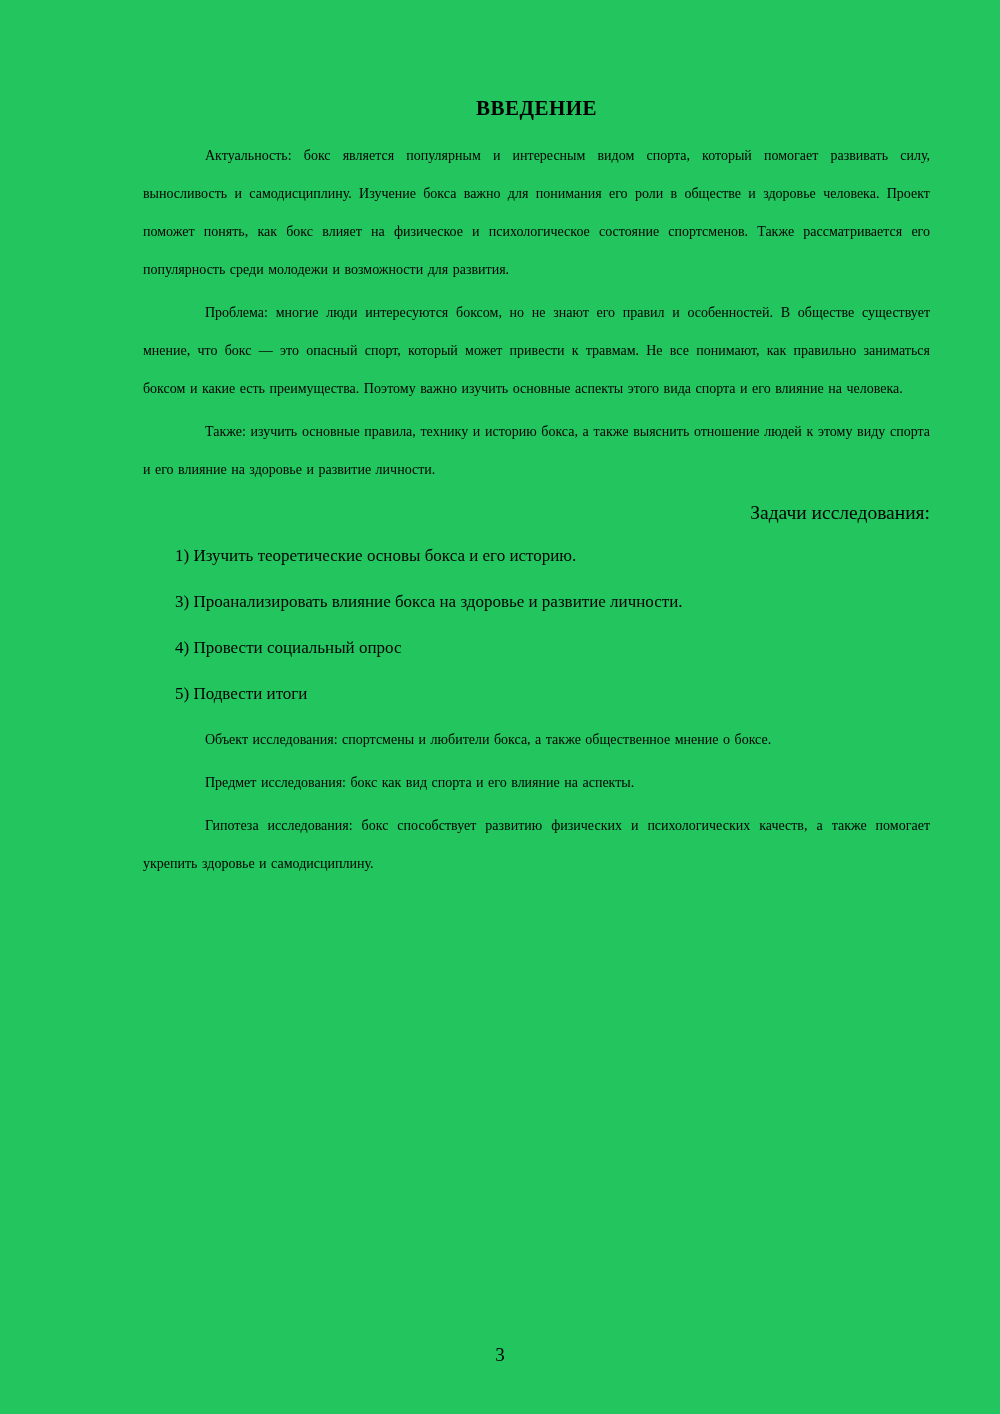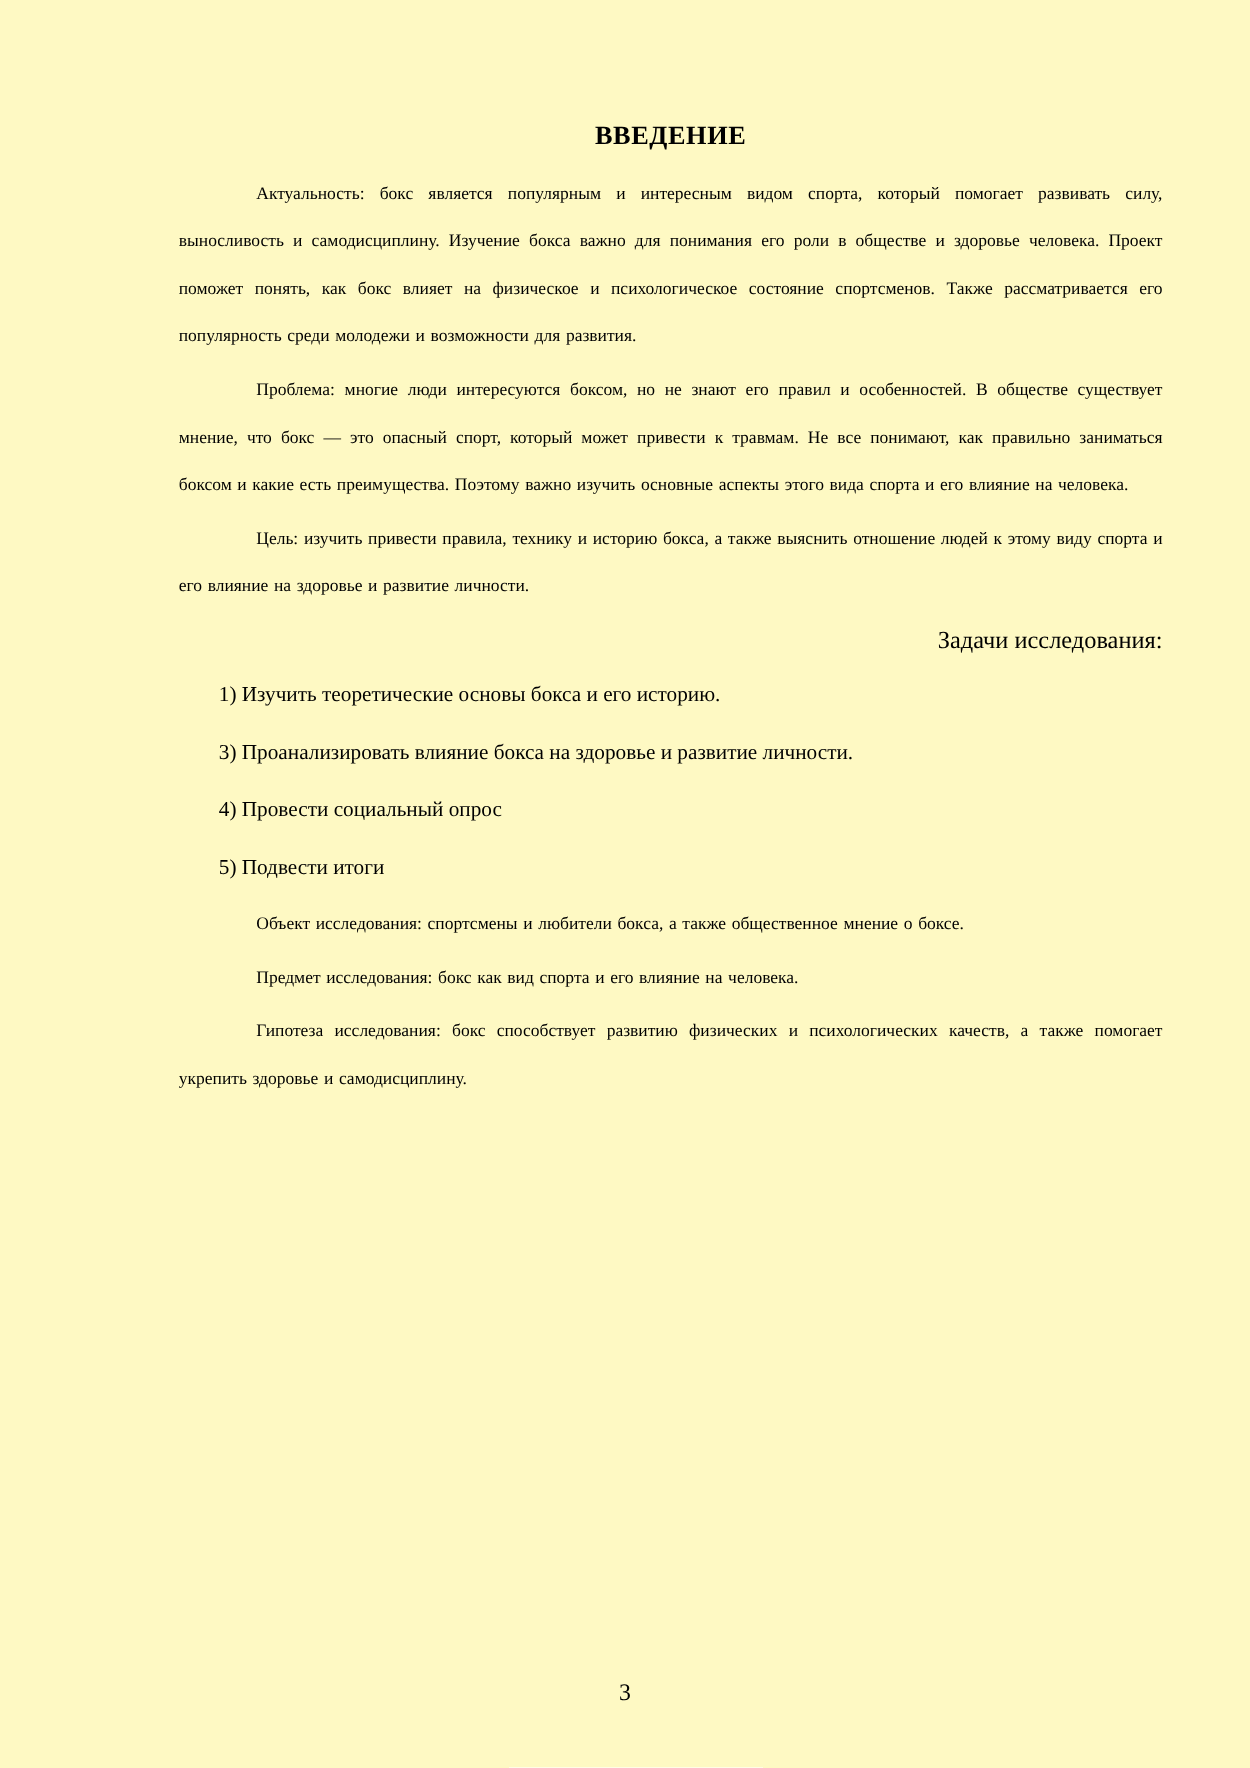--- a/index.html
+++ b/index.html
@@ -4,21 +4,21 @@
 <style>
   html, body {
     margin: 0;
     padding: 0;
     background: #ffffff;
   }
   .page {
     position: relative;
     width: 1000px;
     height: 1414px;
-    background: #fef9c3;
+    background: #22c55e;
     color: #000000;
     font-family: "Liberation Serif", "DejaVu Serif", serif;
     box-sizing: border-box;
     padding: 96px 70px 0 143px;
     overflow: hidden;
   }
   .doc-title {
     text-align: center;
     font-weight: bold;
     font-size: 21px;
@@ -63,32 +63,32 @@
 <body>
 
 <div class="page">
 
   <h1 class="doc-title">ВВЕДЕНИЕ</h1>
 
   <p class="body-par">Актуальность: бокс является популярным и интересным видом спорта, который помогает развивать силу, выносливость и самодисциплину. Изучение бокса важно для понимания его роли в обществе и здоровье человека. Проект поможет понять, как бокс влияет на физическое и психологическое состояние спортсменов. Также рассматривается его популярность среди молодежи и возможности для развития.</p>
 
   <p class="body-par">Проблема: многие люди интересуются боксом, но не знают его правил и особенностей. В обществе существует мнение, что бокс — это опасный спорт, который может привести к травмам. Не все понимают, как правильно заниматься боксом и какие есть преимущества. Поэтому важно изучить основные аспекты этого вида спорта и его влияние на человека.</p>
 
-  <p class="body-par">Цель: изучить привести правила, технику и историю бокса, а также выяснить отношение людей к этому виду спорта и его влияние на здоровье и развитие личности.</p>
+  <p class="body-par">Также: изучить основные правила, технику и историю бокса, а также выяснить отношение людей к этому виду спорта и его влияние на здоровье и развитие личности.</p>
 
   <p class="heading-par">Задачи исследования:</p>
 
   <div class="task-list">
     <div class="task-item">1) Изучить теоретические основы бокса и его историю.</div>
     <div class="task-item">3) Проанализировать влияние бокса на здоровье и развитие личности.</div>
     <div class="task-item">4) Провести социальный опрос</div>
     <div class="task-item">5) Подвести итоги</div>
   </div>
 
   <p class="body-par">Объект исследования: спортсмены и любители бокса, а также общественное мнение о боксе.</p>
 
-  <p class="body-par">Предмет исследования: бокс как вид спорта и его влияние на человека.</p>
+  <p class="body-par">Предмет исследования: бокс как вид спорта и его влияние на аспекты.</p>
 
   <p class="body-par">Гипотеза исследования: бокс способствует развитию физических и психологических качеств, а также помогает укрепить здоровье и самодисциплину.</p>
 
   <div class="page-number">3</div>
 
 </div>
 
 </body></html>

